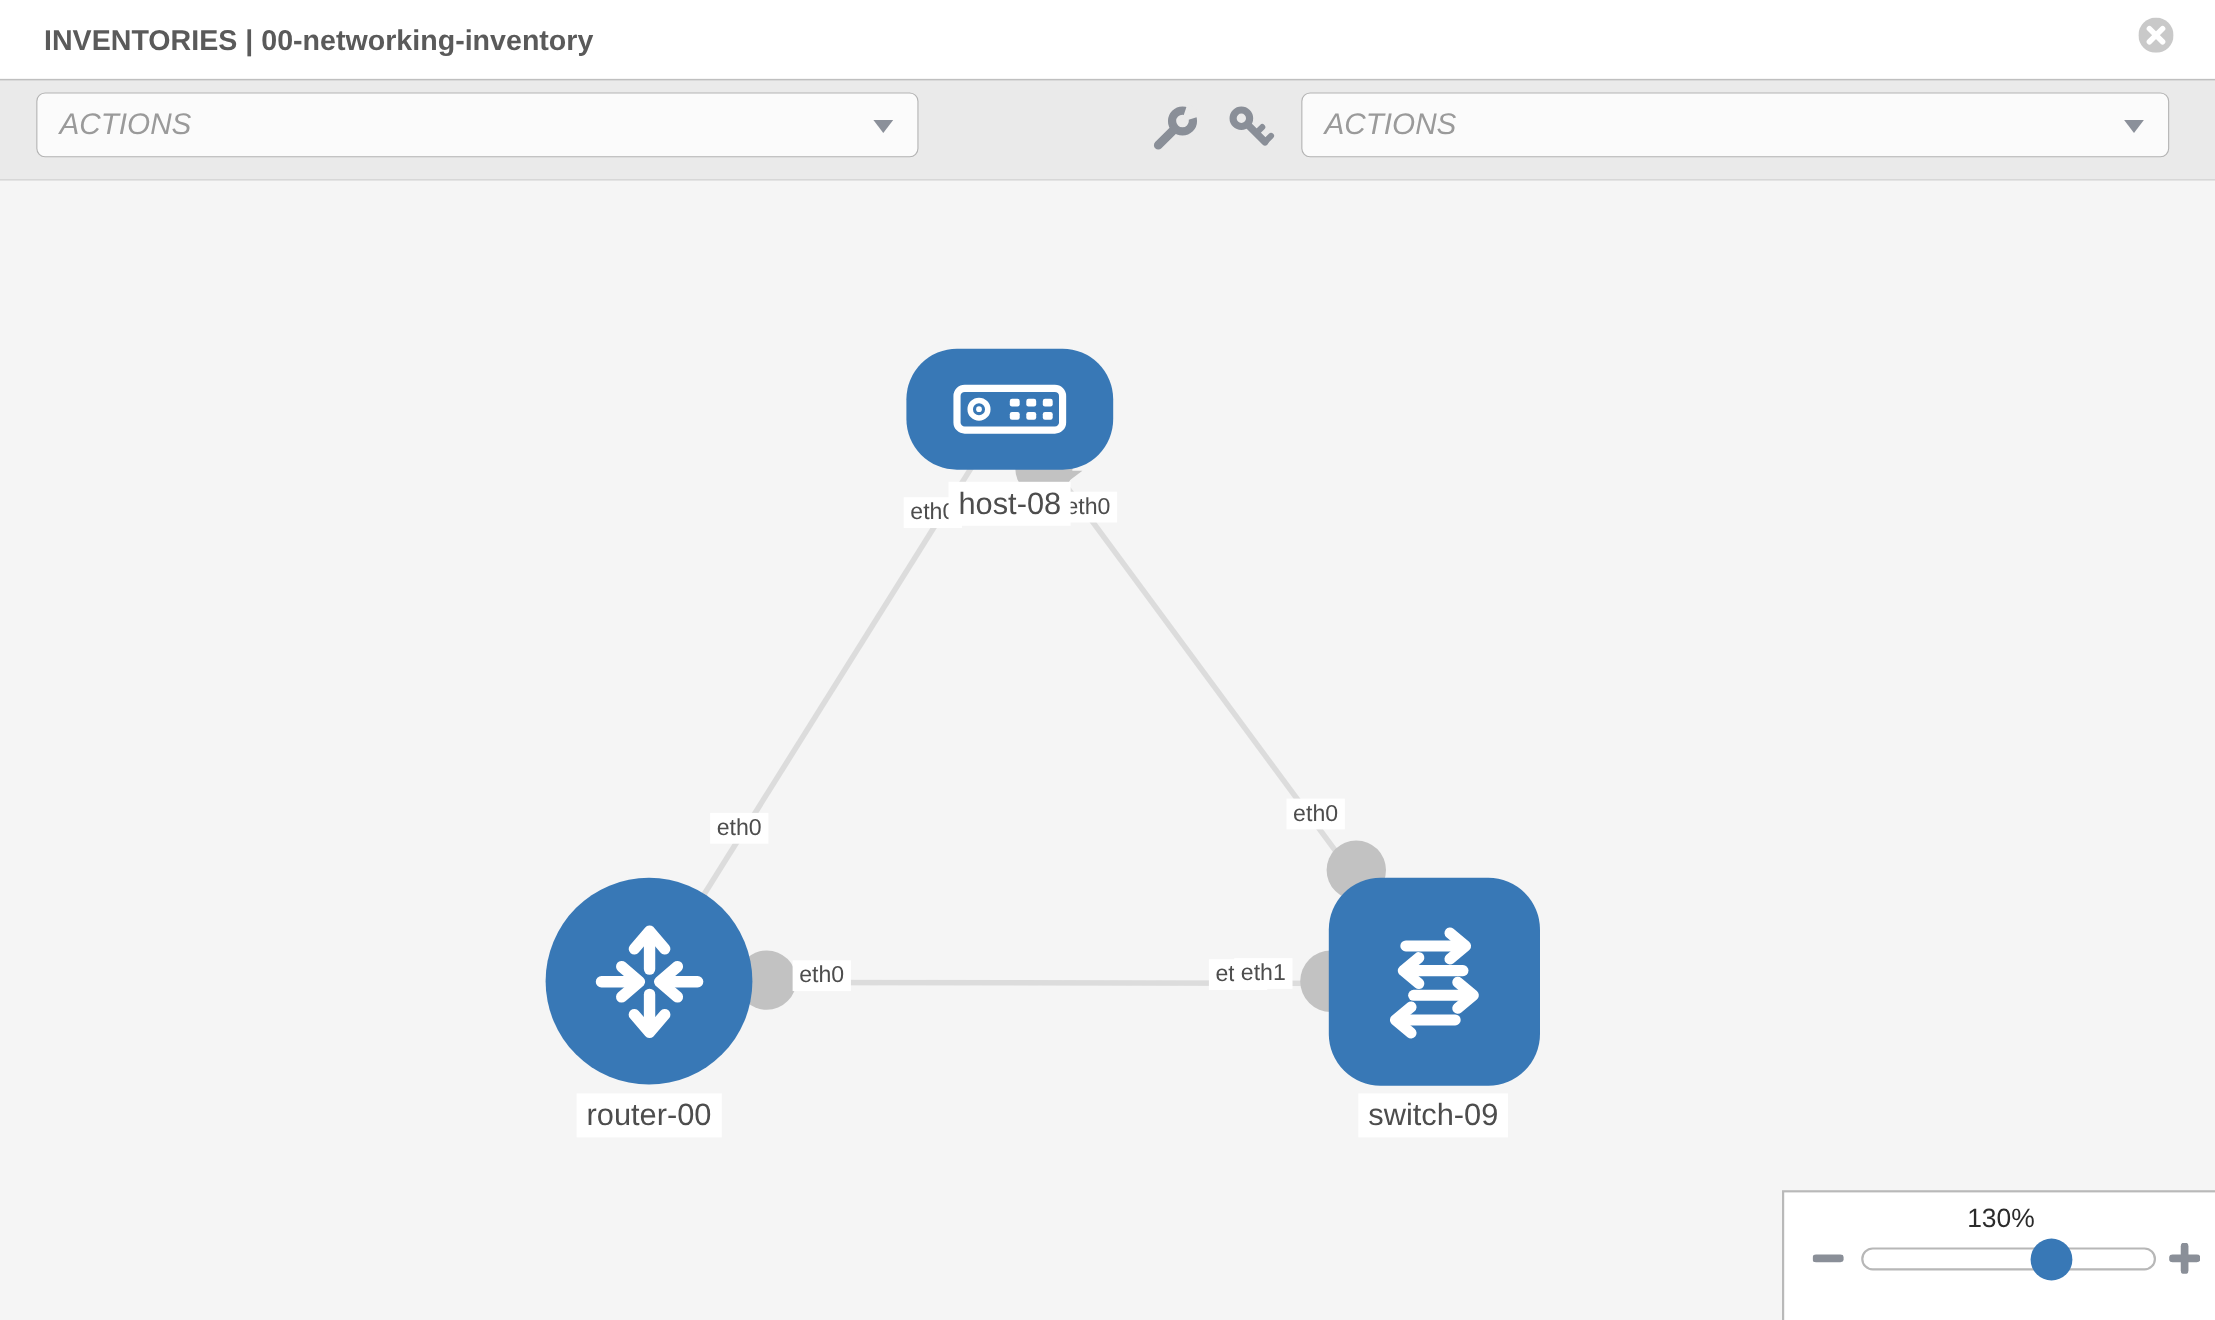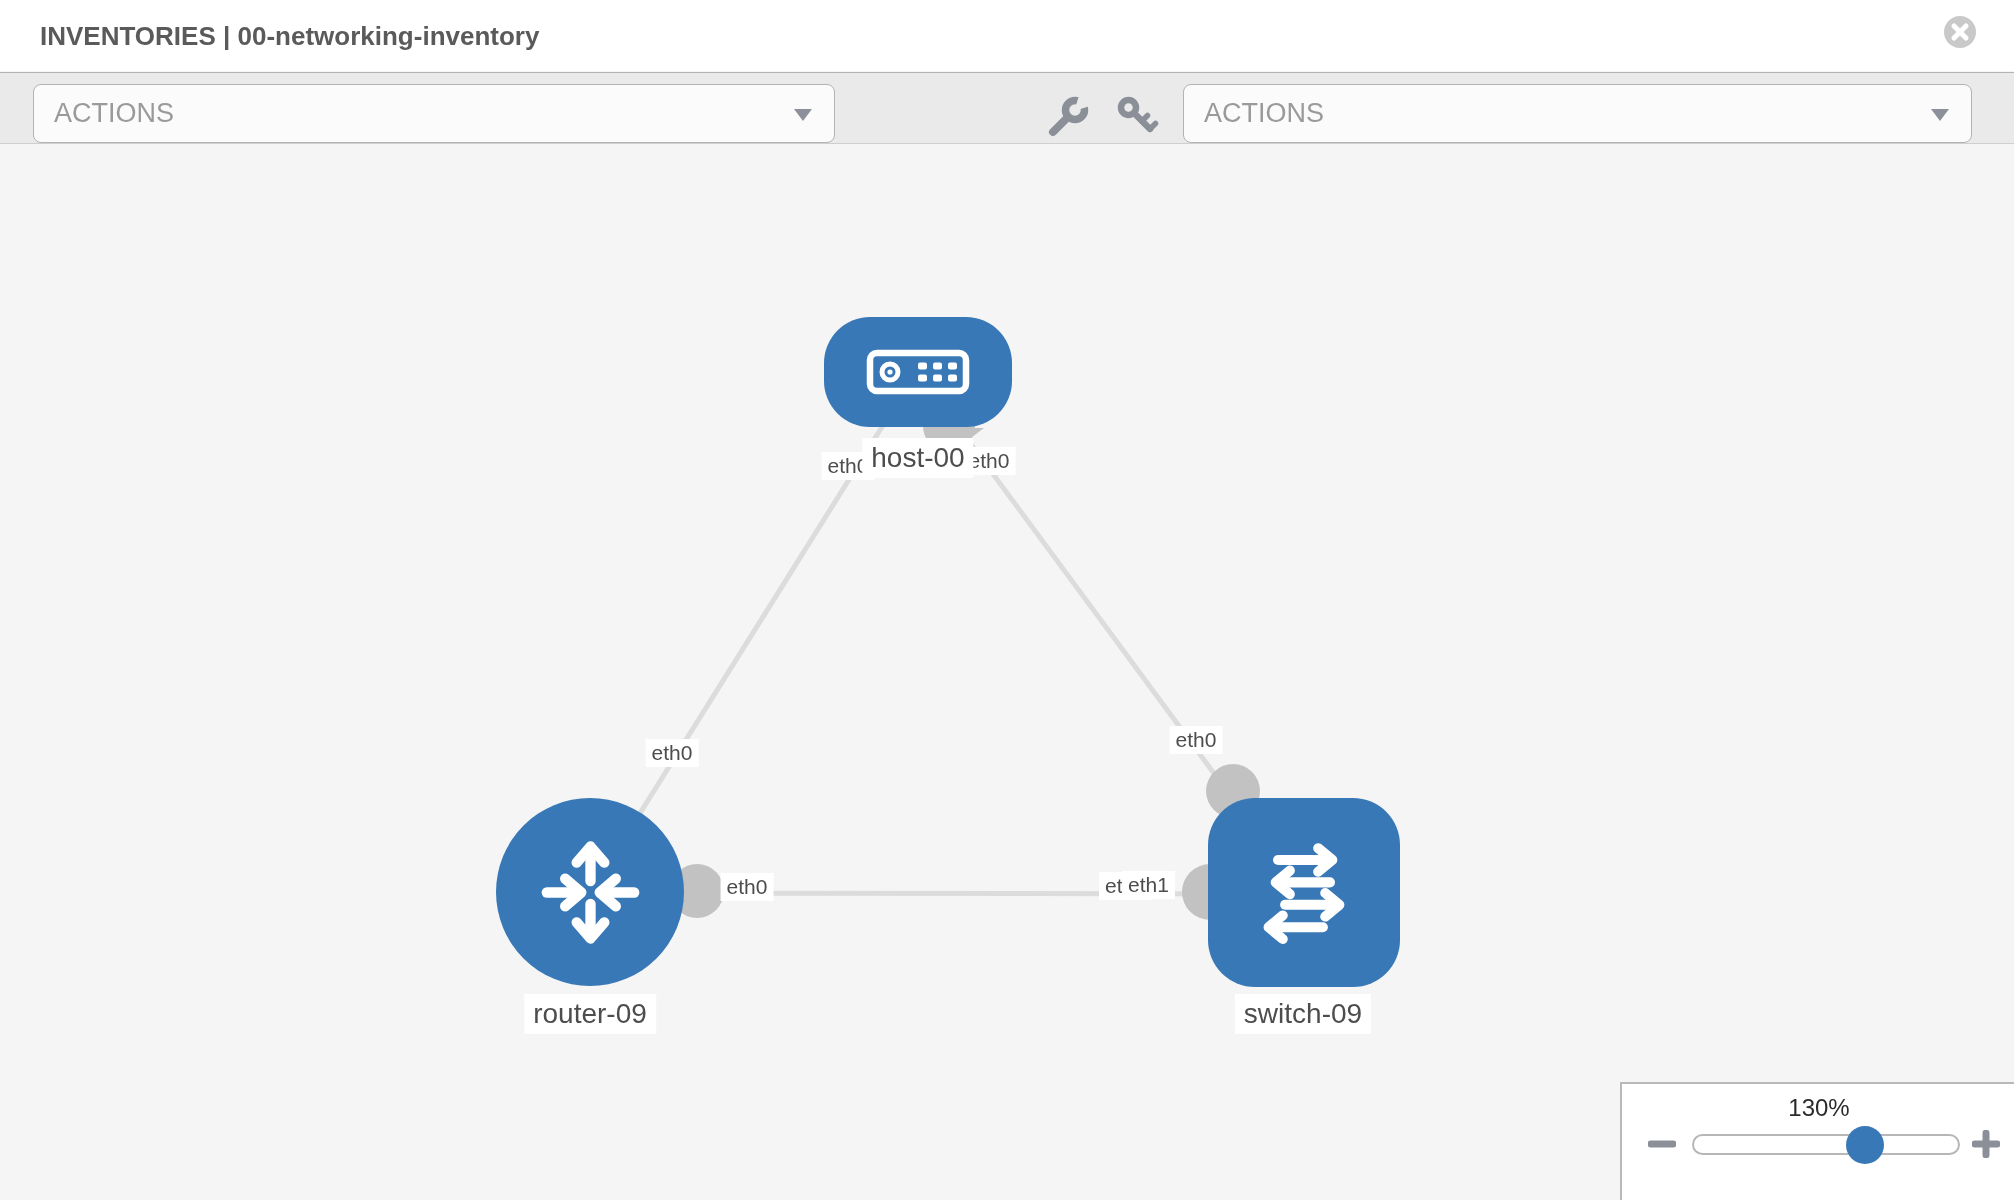--- a/index.html
+++ b/index.html
@@ -30,23 +30,23 @@
 
   
   .header { position:absolute; left:0; top:0; width:2014px; height:71px;
     background:#ffffff; z-index:10; }
   .page-title { position:absolute; left:40px; top:0; line-height:72px;
     font-size:26px; font-weight:bold; color:#5a5a5a; }
   .close-btn { position:absolute; left:1944px; top:16px; width:32px; height:32px;
     border:none; background:transparent; cursor:pointer; padding:0; }
 
   
-  .toolbar { position:absolute; left:0; top:72px; width:2014px; height:72px;
+  .toolbar { position:absolute; left:0; top:72px; width:2014px; height:92px;
     background:#eaeaea; border-top:1px solid #b4b4b4;
-    border-bottom:1px solid #cfcfcf; z-index:10; }
+    border-bottom:1px solid #cfcfcf; z-index:10;font-style:italic; }
   .select-box { position:absolute; top:11px; height:59px; background:#fbfbfb;
     border:1px solid #b3b3b3; border-radius:8px; cursor:pointer; }
   .select-actions { left:33px;  width:802px; }
   .select-search  { left:1183px; width:789px; }
   .select-label { position:absolute; left:20px; top:0; line-height:57px;
     font-size:27px; color:#9a9a9a; }
   .caret { position:absolute; right:22px; top:24px; width:0; height:0;
     border-left:9px solid transparent; border-right:9px solid transparent;
     border-top:12px solid #8b909a; }
   .tool-btn { position:absolute; top:22px; width:44px; height:44px; border:none;
@@ -120,22 +120,22 @@
         <path d="M62 12 L74 22 L62 32"></path>
       <path d="M72 41 L30 41"></path>
         <path d="M38 31 L26 41 L38 51"></path>
       <path d="M34 60 L76 60"></path>
         <path d="M68 50 L80 60 L68 70"></path>
       <path d="M66 79 L24 79"></path>
         <path d="M32 69 L20 79 L32 89"></path>
     </svg>
   </div>
 
-  <div class="node-label lbl-host">host-00</div>
-  <div class="node-label lbl-router">router-09</div>
+  <div class="node-label lbl-host">host-08</div>
+  <div class="node-label lbl-router">router-00</div>
   <div class="node-label lbl-switch">switch-09</div>
 
   <div class="iface-label" style="left:848px;  top:466px;">eth0</div>
   <div class="iface-label" style="left:989px;  top:461px;">eth0</div>
   <div class="iface-label" style="left:672px;  top:753px;">eth0</div>
   <div class="iface-label" style="left:1196px; top:740px;">eth0</div>
   <div class="iface-label" style="left:747px;  top:887px;">eth0</div>
   <div class="iface-label iface-anchored" style="left:1099px; top:872px;">eth0</div>
   <div class="iface-label iface-anchored iface-over" style="left:1122px; top:871px;">eth1</div>
 </div>

